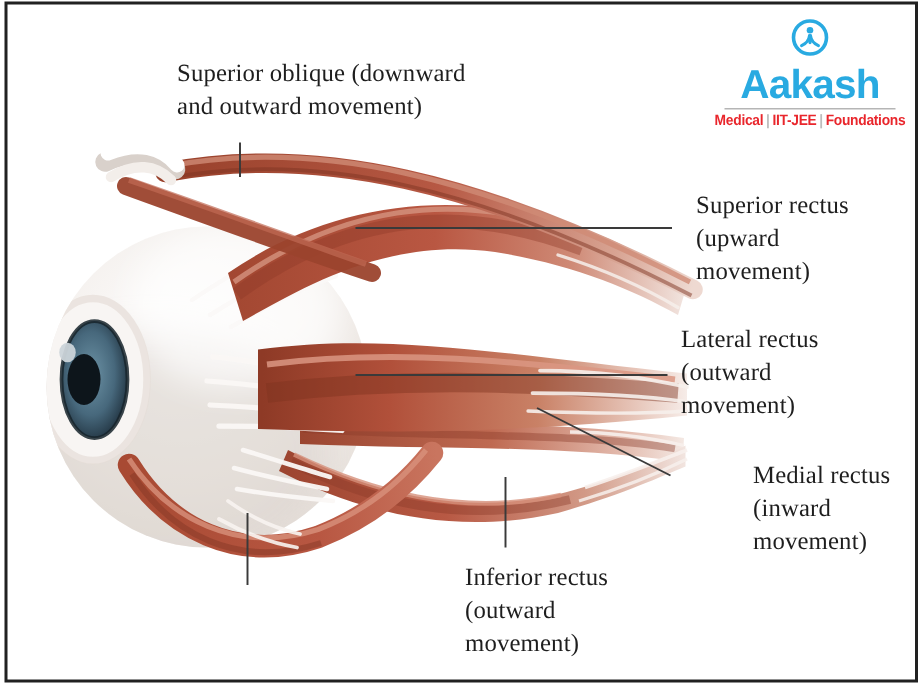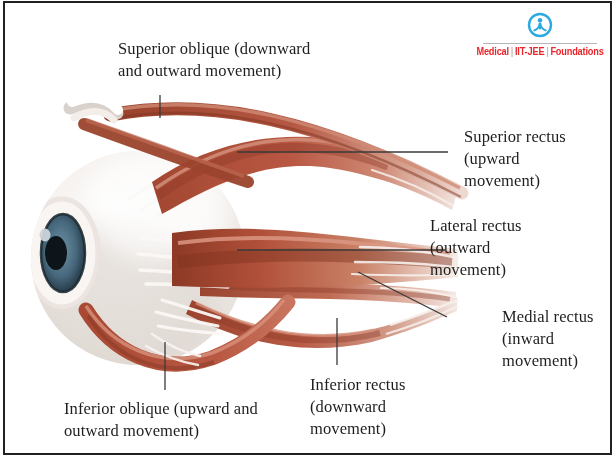--- a/index.html
+++ b/index.html
@@ -181,42 +181,41 @@
       <path d="M 337,318 L 337,365"></path>
       <path d="M 165,342 L 165,390"></path>
     </g>
   </svg>
 
   <div class="label" style="left:118px;top:38px;">Superior oblique (downward
 and outward movement)</div>
   <div class="label" style="left:464px;top:126px;">Superior rectus
 (upward
 movement)</div>
-  <div class="label" style="left:430px;top:215px;">Lateral rectus
+  <div class="label" style="left:454px;top:215px;">Lateral rectus
 (outward
 movement)</div>
   <div class="label" style="left:454px;top:306px;margin-left:48px;">Medial rectus
 (inward
 movement)</div>
   <div class="label" style="left:310px;top:374px;">Inferior rectus
-(downward
-movement)</div>
-  <div class="label" style="left:64px;top:398px;">Inferior oblique (upward and
-outward movement)</div>
+(outward
+movement)</div>
 
   <div class="logo">
     <svg class="logo-icon" width="28" height="30" viewBox="-14 -14 28 30">
       <circle cx="0" cy="0" r="11" fill="none" stroke="#29aae1" stroke-width="2.4"></circle>
       <circle cx="0" cy="-4.8" r="2.2" fill="#29aae1"></circle>
       <g stroke="#29aae1" stroke-width="2.1" fill="none" stroke-linecap="round">
         <path d="M -0.3,-1.2 C -0.6,1.6 -2.8,4.2 -5.6,5.4"></path>
         <path d="M 0.3,-1.2 C 0.6,1.6 2.8,4.2 5.6,5.4"></path>
         <path d="M 0,-1.2 L 0,3.4"></path>
       </g>
     </svg>
+    <div class="brand">Aakash</div>
     <div class="divider"></div>
     <div class="tagline">
         <span>Medical</span>
         <span class="pipe">|</span>
         <span>IIT-JEE</span>
         <span class="pipe">|</span>
         <span>Foundations</span>
       </div>
   </div>
 

